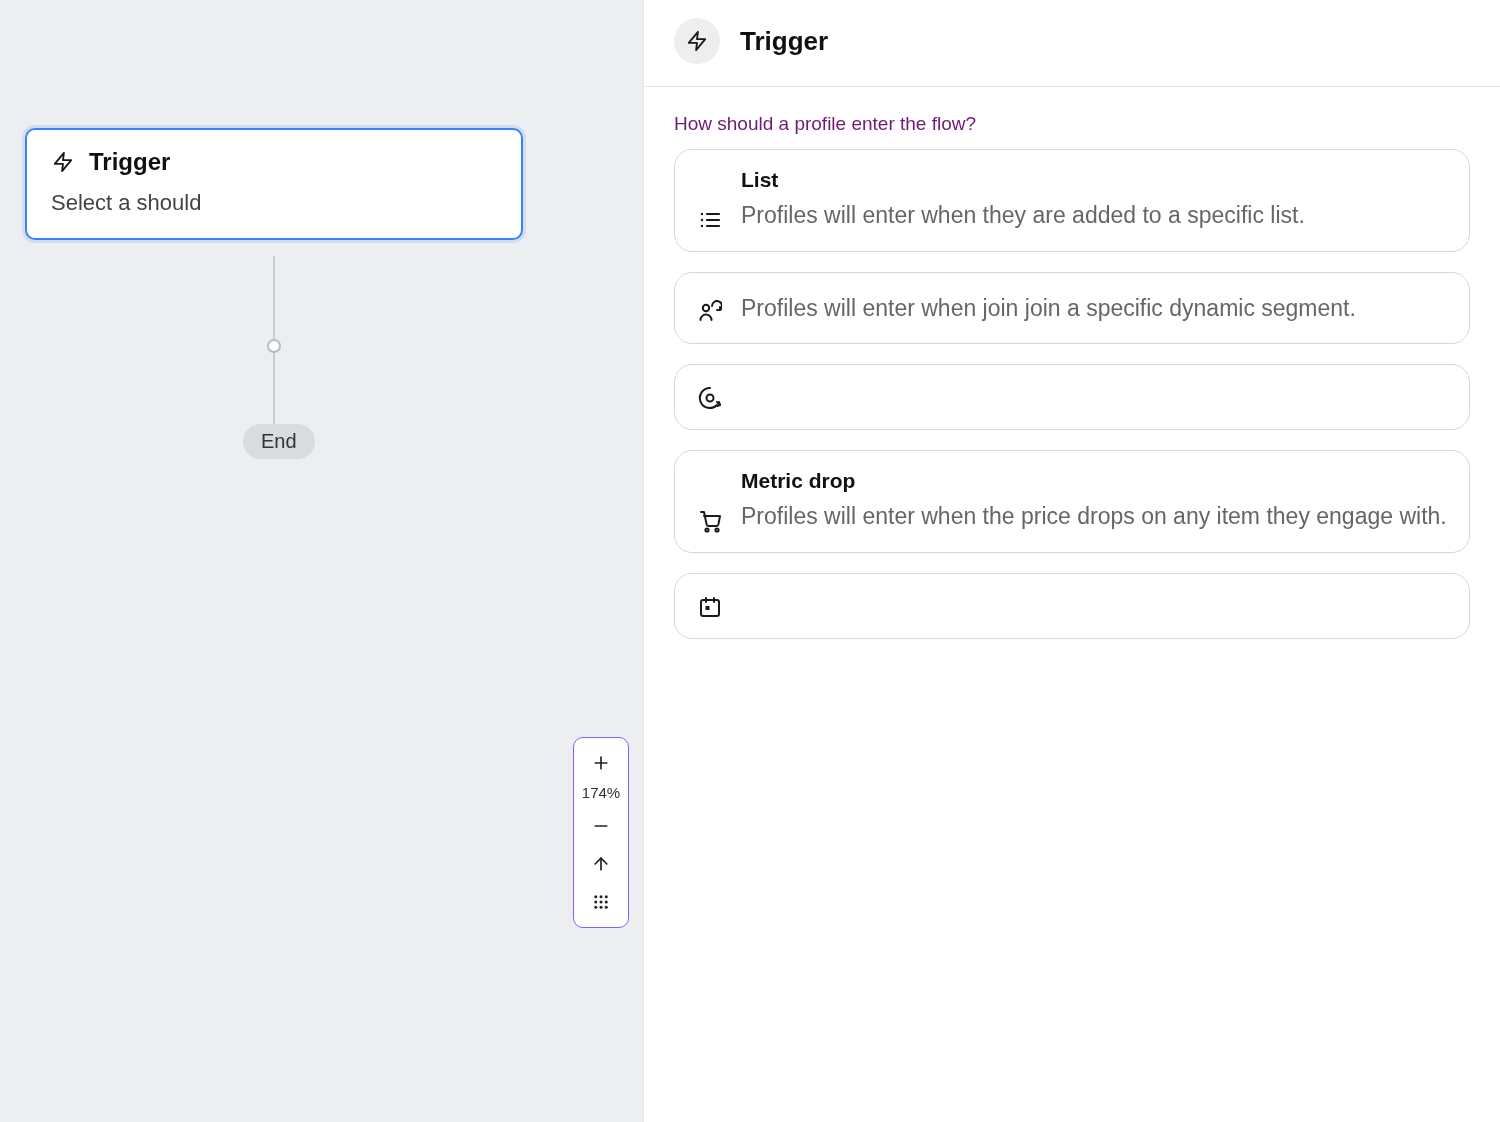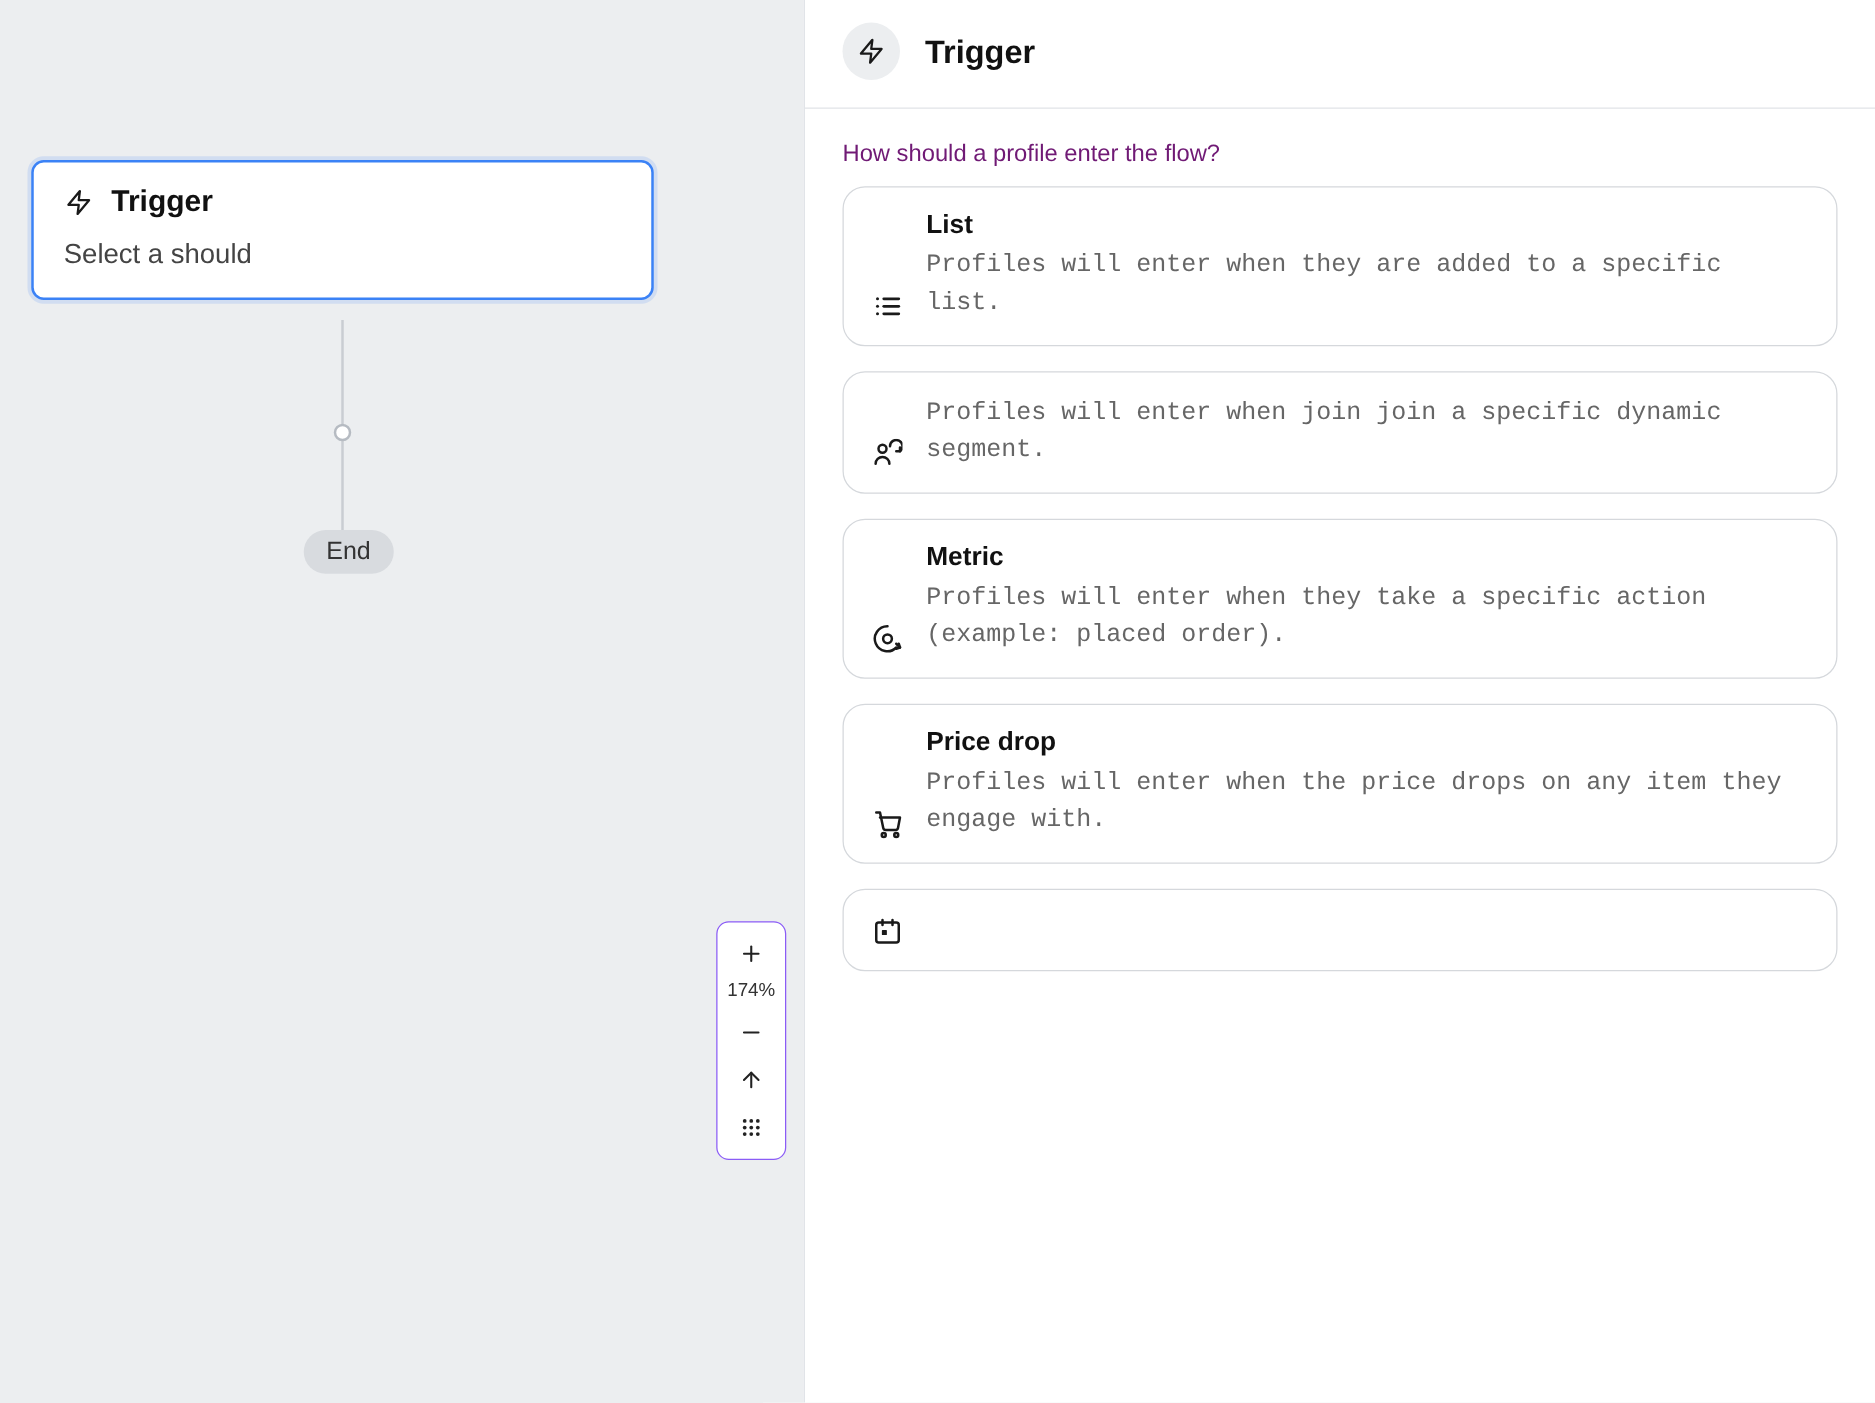--- a/index.html
+++ b/index.html
@@ -129,21 +129,21 @@
   }
   .option-icon {
     width: 26px; height: 26px;
     flex: 0 0 26px;
     display: flex; align-items: center; justify-content: center;
     margin-top: 2px;
     color: #1a1a1a;
   }
   .option-text { flex: 1; }
   .option-title { font-size: 21px; font-weight: 700; color: #111; margin-bottom: 6px; }
-  .option-desc { font-size: 20px; color: #666; line-height: 1.5; font-family: Liberation Mono, monospace; }
+  .option-desc { font-size: 23px; color: #666; line-height: 1.5; }
   svg { display: block; }
 </style>
 </head>
 <body>
 
 <div class="canvas">
 
   <div class="trigger-node">
     <div class="trigger-node-header">
       <span class="icon">
@@ -244,36 +244,32 @@
 
     <div class="option-card">
       <div class="option-icon">
         <svg width="24" height="24" viewBox="0 0 24 24" fill="none" stroke="#1a1a1a" stroke-width="2" stroke-linecap="round" stroke-linejoin="round">
             <path d="M12 2a10 10 0 1 0 7 17"></path>
             <circle cx="12" cy="12" r="3.5"></circle>
             <path d="M19 16l3 3"></path>
             <polyline points="19 20 22 19 21 16"></polyline>
           </svg>
       </div>
-      <div class="option-text">
-        <div class="option-title">Metric</div>
-        <div class="option-desc">Profiles will enter when they take a specific action (example: placed order).</div>
-      </div>
     </div>
 
     <div class="option-card">
       <div class="option-icon">
         <svg width="24" height="24" viewBox="0 0 24 24" fill="none" stroke="#1a1a1a" stroke-width="2" stroke-linecap="round" stroke-linejoin="round">
             <circle cx="9" cy="21" r="1.6"></circle>
             <circle cx="19" cy="21" r="1.6"></circle>
             <path d="M3 3h3l2.6 12.4a2 2 0 0 0 2 1.6h7.8a2 2 0 0 0 2-1.6L22 7H6"></path>
           </svg>
       </div>
       <div class="option-text">
-        <div class="option-title">Price drop</div>
+        <div class="option-title">Metric drop</div>
         <div class="option-desc">Profiles will enter when the price drops on any item they engage with.</div>
       </div>
     </div>
 
     <div class="option-card">
       <div class="option-icon">
         <svg width="24" height="24" viewBox="0 0 24 24" fill="none" stroke="#1a1a1a" stroke-width="2" stroke-linecap="round" stroke-linejoin="round">
             <rect x="3" y="5" width="18" height="16" rx="2"></rect>
             <line x1="8" y1="3" x2="8" y2="7"></line>
             <line x1="16" y1="3" x2="16" y2="7"></line>

